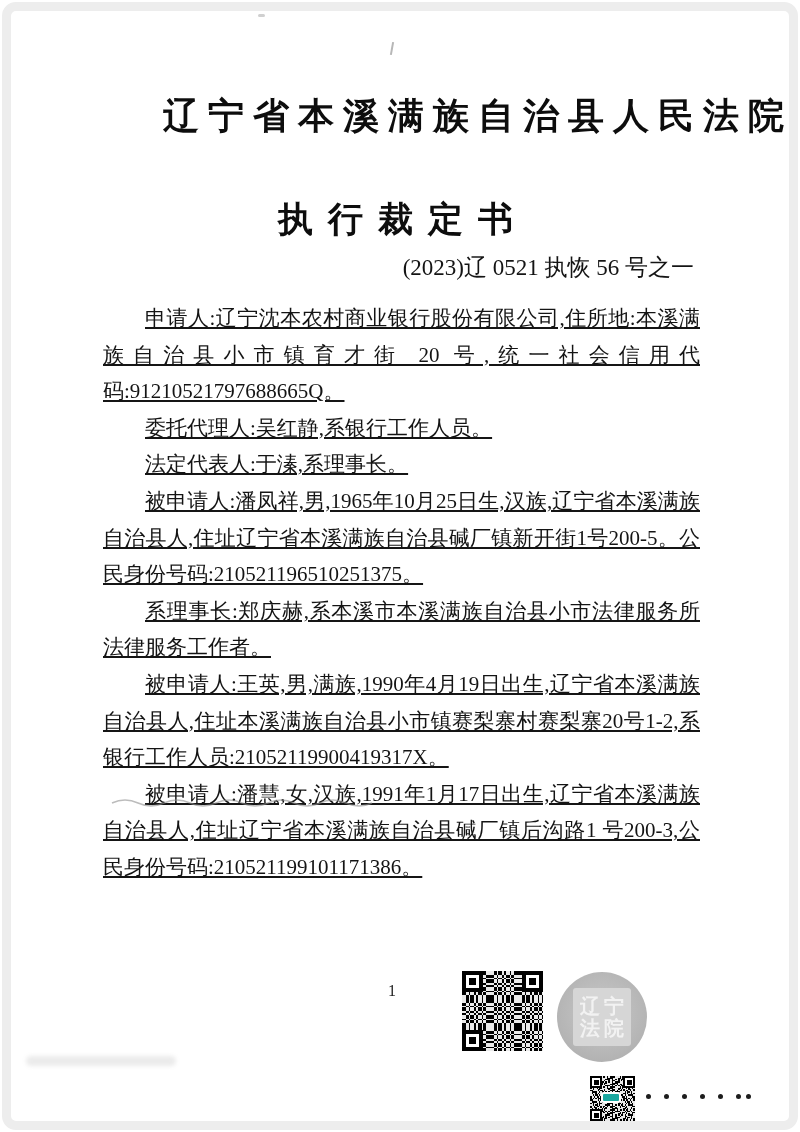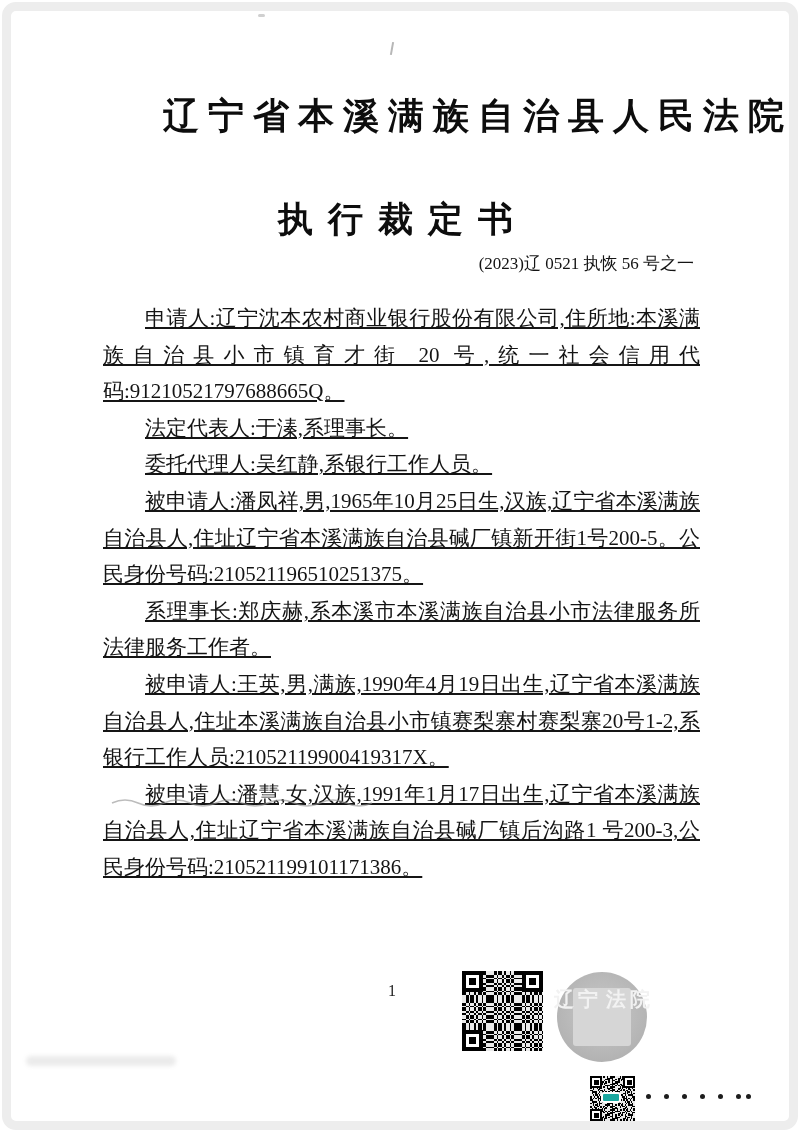--- a/index.html
+++ b/index.html
@@ -24,21 +24,21 @@
     letter-spacing:9px; color:#0d0d0d; white-space:nowrap;margin-left:21px;
   }
   .doc-title{
     position:absolute; top:196px; left:0; width:806px;
     text-align:center; font-size:35px; font-weight:700;
     letter-spacing:15px; color:#0d0d0d; white-space:nowrap;
   }
   .case-number{
     position:absolute; top:252px; left:103px; right:100px;
     text-align:right; padding-right:6px;
-    font-size:17px; color:#141414; white-space:nowrap;
+    font-size:23px; color:#141414; white-space:nowrap;
   }
 
   
   .doc-body{
     position:absolute; top:300px; left:103px; right:100px;
     z-index:2;
     text-decoration:underline;
   }
   .doc-body p{
     font-size:21px; line-height:36.6px;
@@ -90,21 +90,21 @@
 
   .seal{
     position:absolute; left:557px; top:972px; width:90px; height:90px;
     border-radius:50%;
     background:radial-gradient(circle at 50% 45%, #c9c9c9 0%, #b5b5b5 65%, #a9a9a9 100%);
     z-index:2;
   }
   .seal-inner{
     position:absolute; inset:16px; border-radius:3px;
     background:#d6d6d6;
-    display:flex; flex-direction:row; justify-content:center;
+    display:flex; flex-direction:column; align-items:center; justify-content:center;
     color:#f2f2f2; font-weight:700; font-size:20px; line-height:1.12;
   }
   .seal-inner span{ letter-spacing:4px; padding-left:4px; white-space:nowrap; }
 
   .dot-row{
     position:absolute; left:646px; top:1094px;
     display:flex; align-items:center; z-index:2;
   }
   .dot{
     width:5px; height:5px; border-radius:50%; background:#1d1d1d;
@@ -134,22 +134,22 @@
   <div class="artifact smudge-bottom"></div>
 
   <div class="court-name">辽宁省本溪满族自治县人民法院</div>
 
   <div class="doc-title">执行裁定书</div>
 
   <div class="case-number">(2023)辽 0521 执恢 56 号之一</div>
 
   <div class="doc-body">
     <p>申请人:辽宁沈本农村商业银行股份有限公司,住所地:本溪满族自治县小市镇育才街 20 号,统一社会信用代码:91210521797688665Q。</p>
+    <p>委托代理人:吴红静,系银行工作人员。</p>
     <p>法定代表人:于溱,系理事长。</p>
-    <p>委托代理人:吴红静,系银行工作人员。</p>
     <p>被申请人:潘凤祥,男,1965年10月25日生,汉族,辽宁省本溪满族自治县人,住址辽宁省本溪满族自治县碱厂镇新开街1号200-5。公民身份号码:210521196510251375。</p>
     <p>系理事长:郑庆赫,系本溪市本溪满族自治县小市法律服务所法律服务工作者。</p>
     <p>被申请人:王英,男,满族,1990年4月19日出生,辽宁省本溪满族自治县人,住址本溪满族自治县小市镇赛梨寨村赛梨寨20号1-2,系银行工作人员:21052119900419317X。</p>
     <p>被申请人:潘慧,女,汉族,1991年1月17日出生,辽宁省本溪满族自治县人,住址辽宁省本溪满族自治县碱厂镇后沟路1 号200-3,公民身份号码:210521199101171386。</p>
   </div>
 
   <svg class="wavy-mark" width="262" height="12" viewBox="0 0 262 12">
     <path d="M1,7 Q14,1 27,7 T53,7 T79,7 T105,7 T131,7 T157,7 T183,7 T209,7 T235,7 T261,7" fill="none" stroke="#8f8f8f" stroke-width="1.4" opacity="0.6"></path>
   </svg>
 

